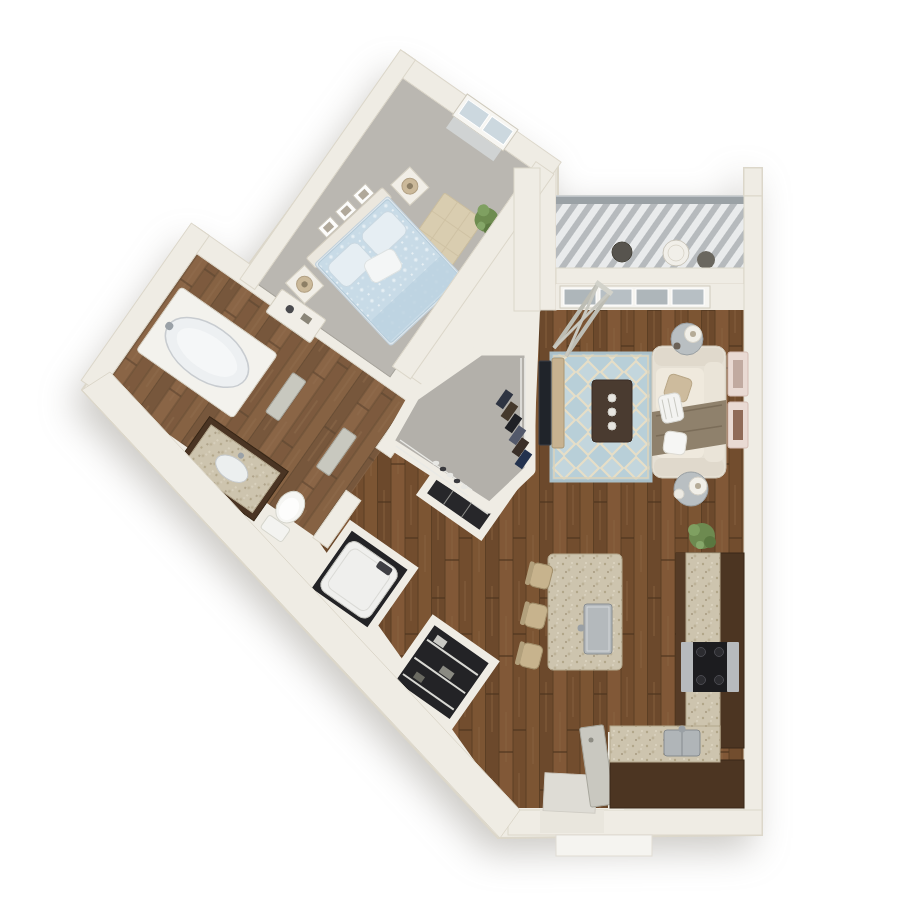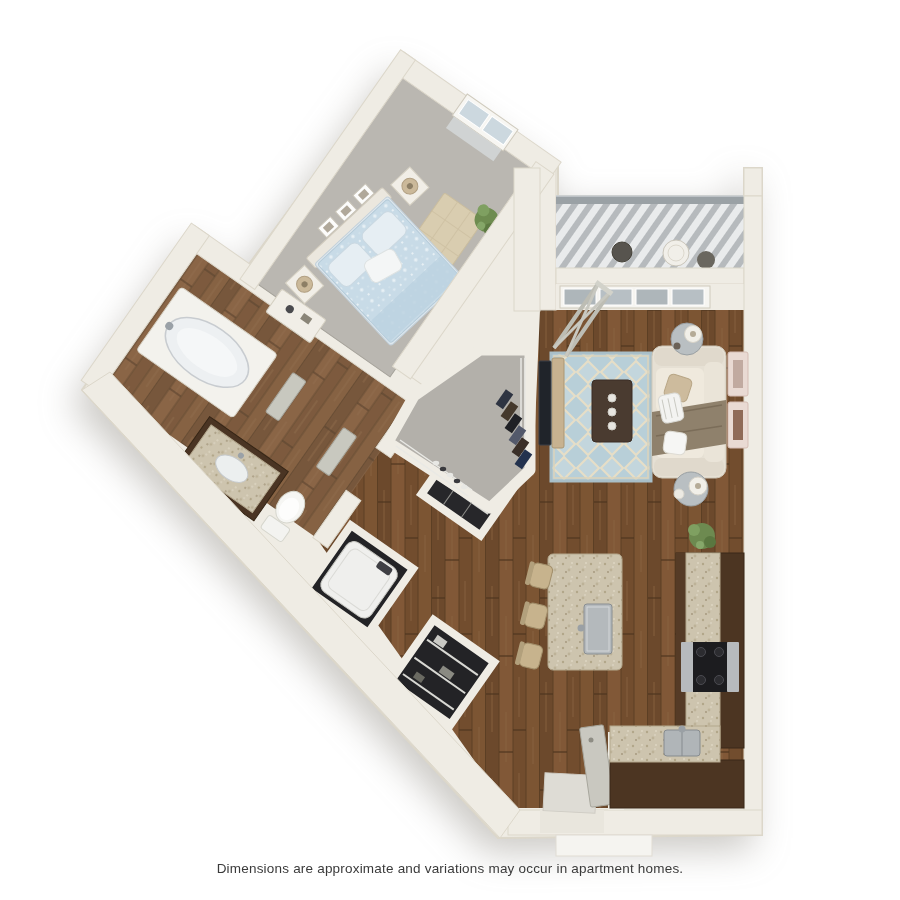--- a/index.html
+++ b/index.html
@@ -338,15 +338,14 @@
     </g>
     <g>
       <rect x="728" y="352" width="20" height="44" rx="2" fill="#e9dad3" stroke="#d5bdb4"></rect>
       <rect x="733" y="360" width="10" height="28" fill="#c1aaa0"></rect>
       <rect x="728" y="402" width="20" height="46" rx="2" fill="#e9dad3" stroke="#d5bdb4"></rect>
       <rect x="733" y="410" width="10" height="30" fill="#8f6a57"></rect>
     </g>
   </g>
 </svg>
 
-<div class="caption">Dimensions are approximate and variations may occur in apartment homes.</div>
 
 </div>
 
 </body></html>

